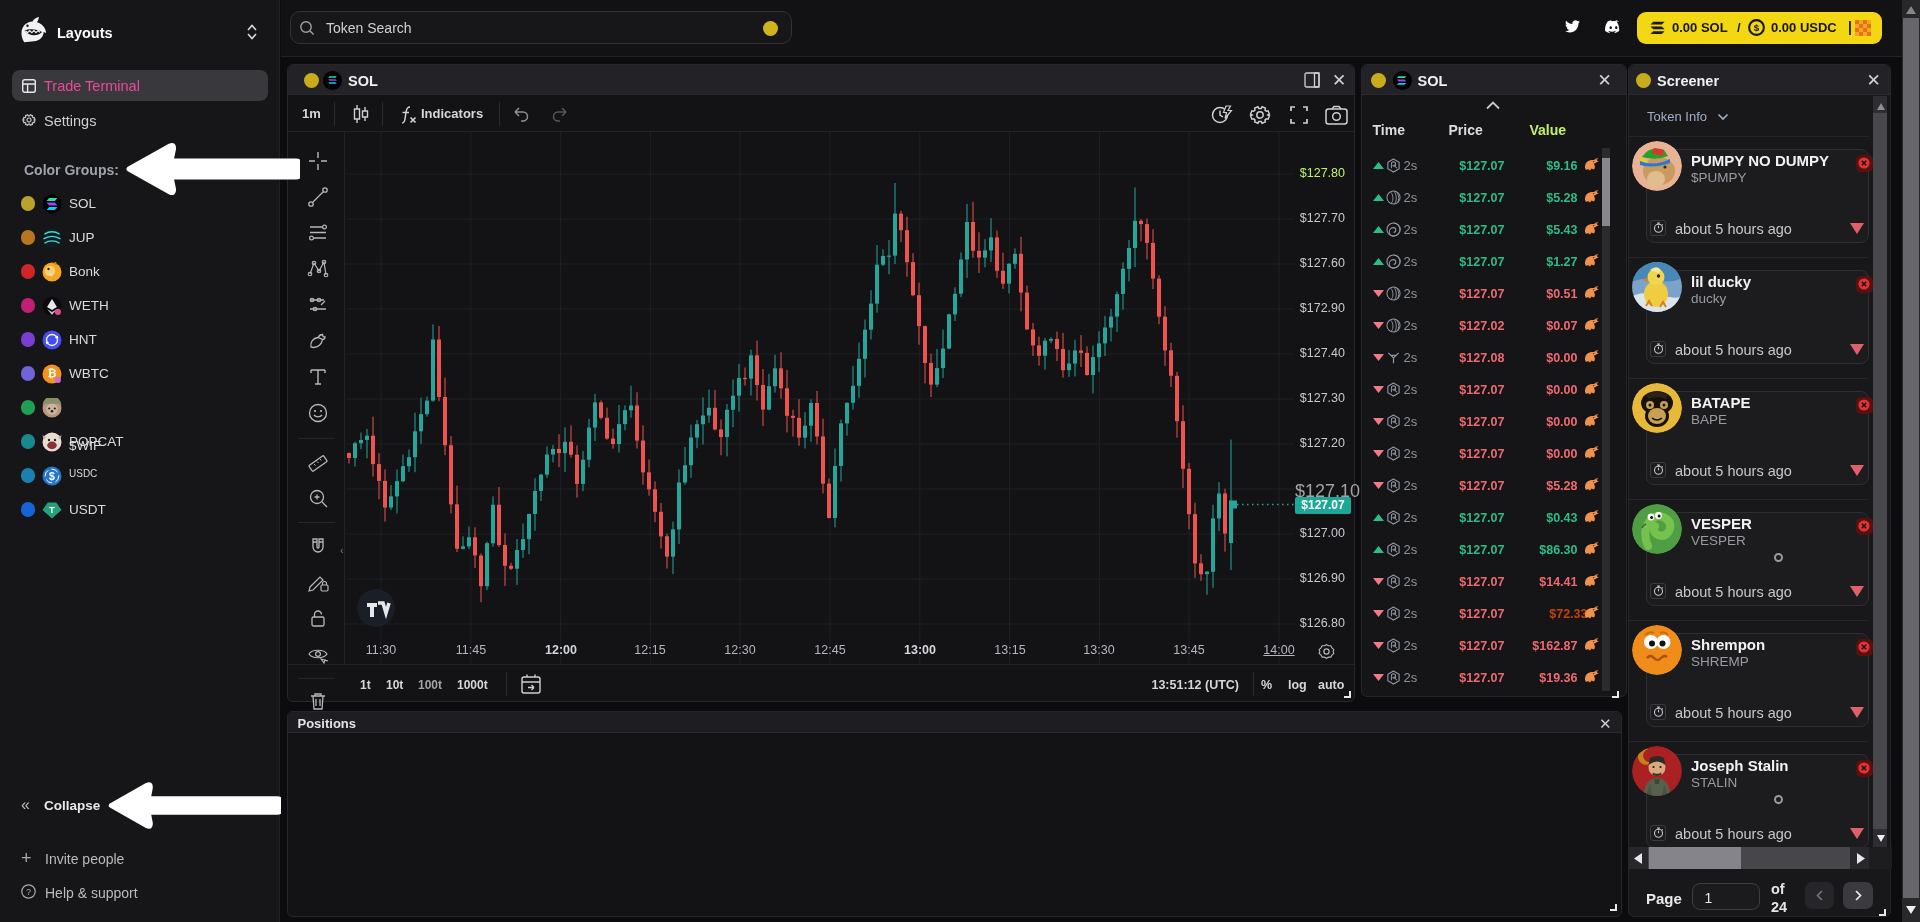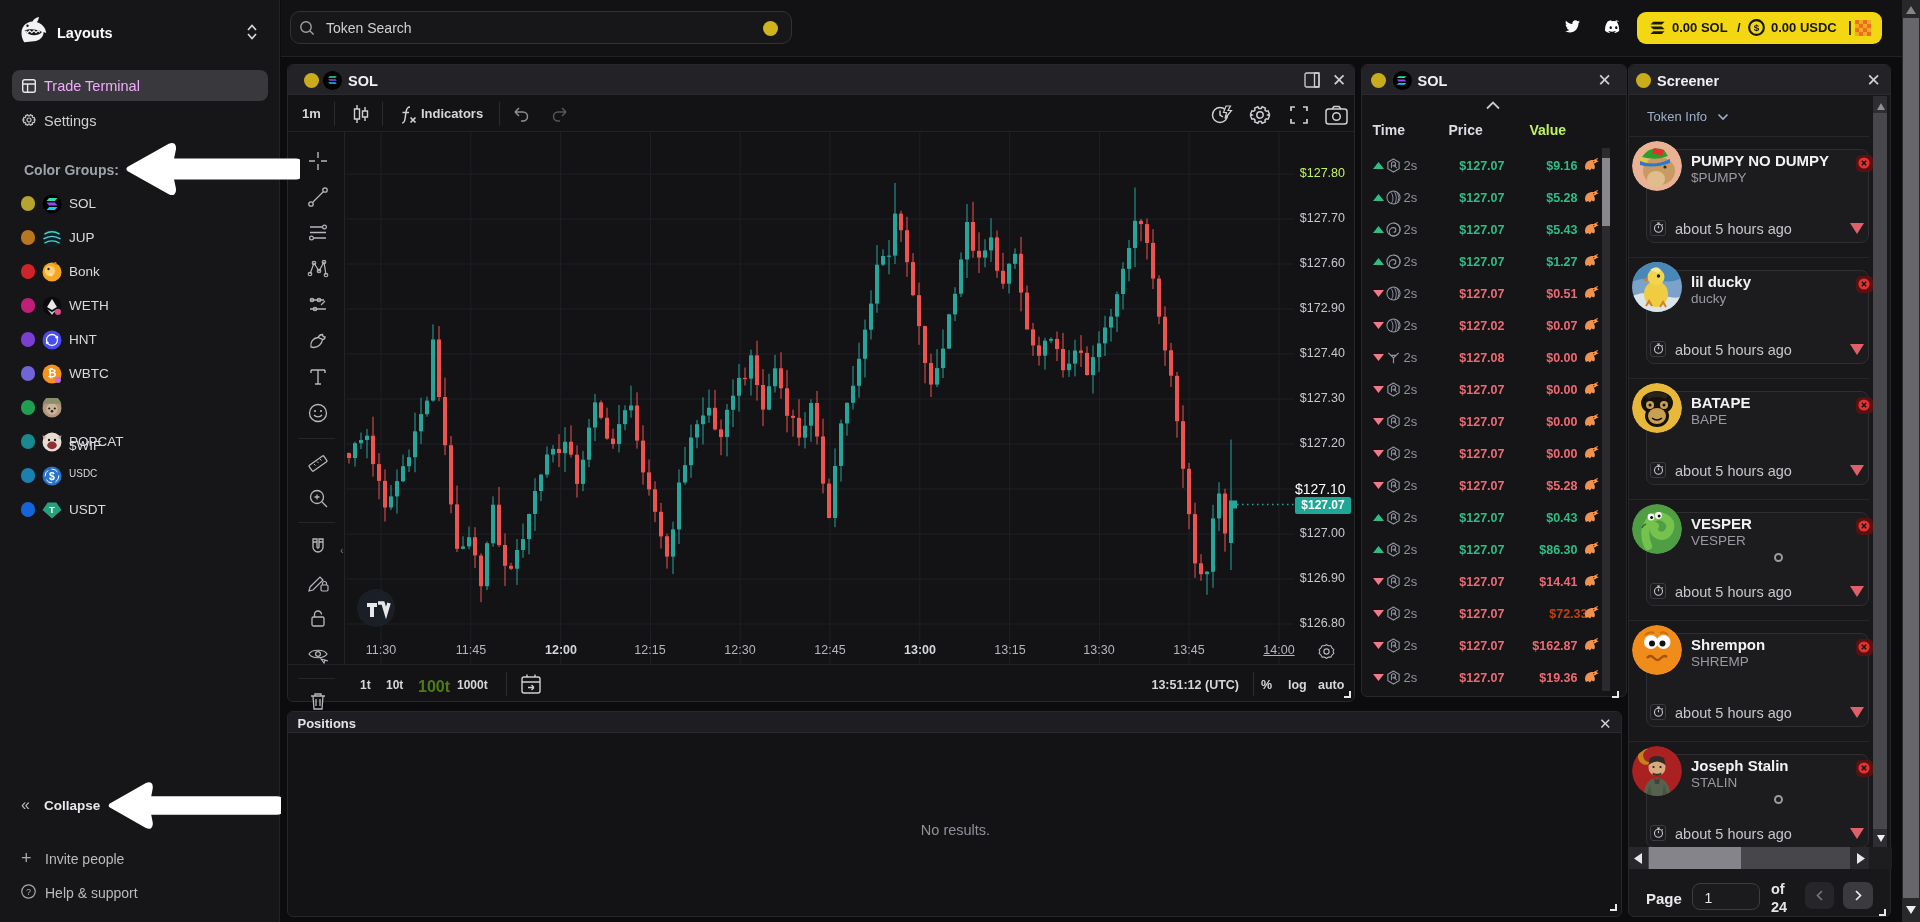--- a/index.html
+++ b/index.html
@@ -28,21 +28,21 @@
   <svg class="abs" style="left:246px;top:22px" width="12" height="20" viewBox="0 0 12 20">
     <path d="M2 8 L6 3.5 L10 8" stroke="#d8d8dc" stroke-width="1.6" fill="none"></path>
     <path d="M2 12 L6 16.5 L10 12" stroke="#d8d8dc" stroke-width="1.6" fill="none"></path>
   </svg>
 
   <div class="abs" style="left:12px;top:70px;width:256px;height:31px;background:#39393d;border-radius:8px;"></div>
   <svg class="abs" style="left:22px;top:79px" width="14" height="14" viewBox="0 0 14 14">
     <rect x="0.7" y="0.7" width="12.6" height="12.6" rx="2" stroke="#e8e8ec" stroke-width="1.4" fill="none"></rect>
     <path d="M1 5 H13 M5.6 5 V13" stroke="#e8e8ec" stroke-width="1.4"></path>
   </svg>
-  <div class="abs" style="left:44px;top:78px;font-size:14.5px;color:#f0abfc;">Trade Terminal</div>
+  <div class="abs" style="left:44px;top:78px;font-size:14.5px;color:#ec4899;">Trade Terminal</div>
 
   <svg class="abs" style="left:22px;top:113px" width="14" height="14" viewBox="0 0 24 24">
     <path fill="none" stroke="#c9c9ce" stroke-width="2" d="M12 8.5a3.5 3.5 0 1 0 0 7 3.5 3.5 0 0 0 0-7zm8.5 3.5 1.8-1-1.5-3.6-2 .5-1.4-1.4.5-2L14.3 3l-1 1.8h-2.6L9.7 3 6.1 4.5l.5 2L5.2 7.9l-2-.5L1.7 11l1.8 1-0 0 -1.8 1 1.5 3.6 2-.5 1.4 1.4-.5 2 3.6 1.5 1-1.8h2.6l1 1.8 3.6-1.5-.5-2 1.4-1.4 2 .5 1.5-3.6-1.8-1z"></path>
   </svg>
   <div class="abs" style="left:44px;top:113px;font-size:14.5px;color:#cdcdd2;">Settings</div>
 
   <div class="abs" style="left:24px;top:162px;font-size:14px;font-weight:bold;color:#9fa3ab;">Color Groups:</div>
 <div class="abs" style="left:20.5px;top:196.3px;width:14.4px;height:14.4px;border-radius:50%;background:#b8a42c;"></div>
 <svg class="abs" style="left:42px;top:193.5px" width="20" height="20" viewBox="0 0 20 20">
         <circle cx="10" cy="10" r="9.5" fill="#000"></circle>
@@ -647,21 +647,21 @@
     <path d="M11 15 h10 v4 h-3 v10 h-4 V19 h-3 Z" fill="#e8e8ec"></path>
     <path d="M22 15 h5 l3 10 3-10" fill="none" stroke="#e8e8ec" stroke-width="3.6"></path>
   </svg>
 <div class="abs" style="left:1007px;top:101px;width:50px;font-size:12.5px;color:#bef264;text-align:right;">$127.80</div>
 <div class="abs" style="left:1007px;top:146px;width:50px;font-size:12.5px;color:#c6c8ce;text-align:right;">$127.70</div>
 <div class="abs" style="left:1007px;top:191px;width:50px;font-size:12.5px;color:#c6c8ce;text-align:right;">$127.60</div>
 <div class="abs" style="left:1007px;top:236px;width:50px;font-size:12.5px;color:#c6c8ce;text-align:right;">$172.90</div>
 <div class="abs" style="left:1007px;top:281px;width:50px;font-size:12.5px;color:#c6c8ce;text-align:right;">$127.40</div>
 <div class="abs" style="left:1007px;top:326px;width:50px;font-size:12.5px;color:#c6c8ce;text-align:right;">$127.30</div>
 <div class="abs" style="left:1007px;top:371px;width:50px;font-size:12.5px;color:#c6c8ce;text-align:right;">$127.20</div>
-<div class="abs" style="left:1007px;top:416px;width:50px;font-size:14px;color:#ffffff;text-align:center;">$127.10</div>
+<div class="abs" style="left:1007px;top:416px;width:50px;font-size:18px;color:#a3a3a3;text-align:center;">$127.10</div>
 <div class="abs" style="left:1007px;top:461px;width:50px;font-size:12.5px;color:#c6c8ce;text-align:right;">$127.00</div>
 <div class="abs" style="left:1007px;top:506px;width:50px;font-size:12.5px;color:#c6c8ce;text-align:right;">$126.90</div>
 <div class="abs" style="left:1007px;top:551px;width:50px;font-size:12.5px;color:#c6c8ce;text-align:right;">$126.80</div>
 <div class="abs" style="left:1007px;top:431.5px;width:56px;height:17px;background:#1ca797;border-radius:2px;color:#fff;font-size:12px;font-weight:bold;text-align:center;line-height:17px;">$127.07</div>
 <div class="abs" style="left:63px;top:578px;width:60px;font-size:12.5px;text-align:center;color:#b4b6be;">11:30</div>
 <div class="abs" style="left:153px;top:578px;width:60px;font-size:12.5px;text-align:center;color:#b4b6be;">11:45</div>
 <div class="abs" style="left:243px;top:578px;width:60px;font-size:12.5px;text-align:center;font-weight:bold;color:#d4d6dc;">12:00</div>
 <div class="abs" style="left:332px;top:578px;width:60px;font-size:12.5px;text-align:center;color:#b4b6be;">12:15</div>
 <div class="abs" style="left:422px;top:578px;width:60px;font-size:12.5px;text-align:center;color:#b4b6be;">12:30</div>
 <div class="abs" style="left:512px;top:578px;width:60px;font-size:12.5px;text-align:center;color:#b4b6be;">12:45</div>
@@ -671,21 +671,21 @@
 <div class="abs" style="left:871px;top:578px;width:60px;font-size:12.5px;text-align:center;color:#b4b6be;">13:45</div>
 <div class="abs" style="left:961px;top:578px;width:60px;font-size:12.5px;text-align:center;color:#b4b6be;text-decoration:underline;">14:00</div>
   <svg class="abs" style="left:1030px;top:578px" width="17" height="17" viewBox="0 0 17 17">
     <path d="M8.5 1.2 l2.2 1.2 2.5 0 1.2 2.2 2 1.9 -0.8 2 0.8 2 -2 1.9 -1.2 2.2 -2.5 0 -2.2 1.2 -2.2-1.2 -2.5 0 -1.2-2.2 -2-1.9 0.8-2 -0.8-2 2-1.9 1.2-2.2 2.5 0 Z" fill="none" stroke="#b4b6be" stroke-width="1.2" transform="scale(0.93) translate(0.6 0.6)"></path>
     <circle cx="8.5" cy="8.5" r="2.6" fill="none" stroke="#b4b6be" stroke-width="1.2"></circle>
   </svg>
 
   <div class="abs" style="left:0;top:599px;width:1066px;height:37px;border-top:1px solid #232327;"></div>
   <div class="abs" style="left:72px;top:613px;font-size:12px;font-weight:bold;color:#d6d6da;">1t</div>
   <div class="abs" style="left:98px;top:613px;font-size:12px;font-weight:bold;color:#d6d6da;">10t</div>
-  <div class="abs" style="left:130px;top:613px;font-size:16px;font-weight:bold;color:#4d7c0f;">100t</div>
+  <div class="abs" style="left:130px;top:613px;font-size:12px;font-weight:bold;color:#a3a3a3;">100t</div>
   <div class="abs" style="left:169px;top:613px;font-size:12px;font-weight:bold;color:#d6d6da;">1000t</div>
   <div class="abs" style="left:218px;top:607px;width:1px;height:24px;background:#2b2b2f;"></div>
   <svg class="abs" style="left:232px;top:608px" width="22" height="22" viewBox="0 0 22 22">
     <rect x="2" y="4" width="18" height="16" rx="2" fill="none" stroke="#cfcfd4" stroke-width="1.4"></rect>
     <path d="M2 9 H20 M7 4 V1.5 M15 4 V1.5" stroke="#cfcfd4" stroke-width="1.4"></path>
     <path d="M8 14.5 h6 m0 0 l-2.5-2.5 m2.5 2.5 l-2.5 2.5" stroke="#cfcfd4" stroke-width="1.3" fill="none"></path>
   </svg>
   <div class="abs" style="left:845px;top:613px;width:106px;font-size:12.5px;font-weight:bold;color:#d6d6da;text-align:right;">13:51:12 (UTC)</div>
   <div class="abs" style="left:965px;top:607px;width:1px;height:24px;background:#2b2b2f;"></div>
   <div class="abs" style="left:973px;top:613px;font-size:12.5px;font-weight:bold;color:#d6d6da;">%</div>
@@ -1229,21 +1229,20 @@
   <svg class="abs" style="left:226px;top:825px" width="7" height="11" viewBox="0 0 7 11">
         <path d="M1 1 L5.5 5.5 L1 10" fill="none" stroke="#ececf0" stroke-width="1.7"></path>
       </svg>
   <div class="rz" style="left:250px;top:844px;"></div>
 </div>
 
 <div class="panel" style="left:287px;top:711px;width:1335px;height:206px;background:#131316;">
   <div class="phead" style="height:21px;background:#1e1e22;border-radius:5px 5px 0 0;"></div>
   <div class="abs" style="left:9.5px;top:3.5px;font-size:13px;font-weight:bold;color:#e4e4e8;">Positions</div>
   <div class="x" style="left:1311px;top:4px;font-size:15px;">✕</div>
-  <div class="abs" style="left:0;top:110px;width:1335px;text-align:center;font-size:14.5px;color:#91919a;">No results.</div>
   <div class="rz" style="left:1322px;top:192px;"></div>
 </div>
 
 <div class="abs" style="left:1902px;top:0;width:18px;height:922px;background:#28282b;"></div>
 <svg class="abs" style="left:1906px;top:6px" width="10" height="8" viewBox="0 0 10 8">
       <path d="M5 0 L10 8 H0 Z" fill="#85858a"></path>
     </svg>
 <div class="abs" style="left:1903px;top:18px;width:16px;height:880px;background:#67676b;"></div>
 <svg class="abs" style="left:1906px;top:906px" width="10" height="8" viewBox="0 0 10 8">
       <path d="M5 8 L10 0 H0 Z" fill="#eeeef0"></path>

